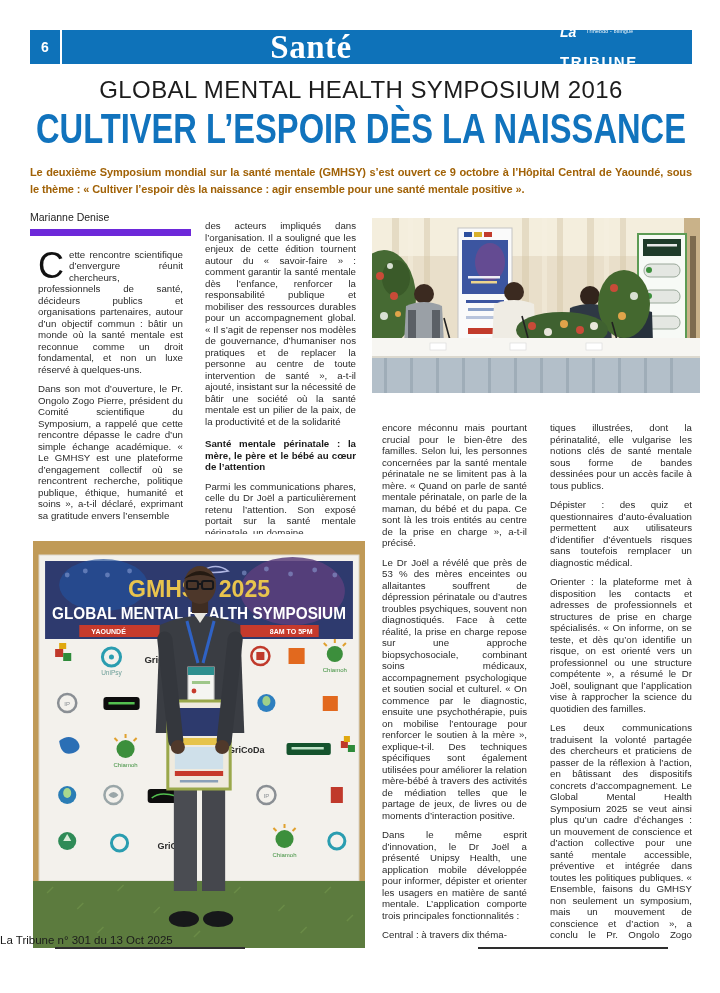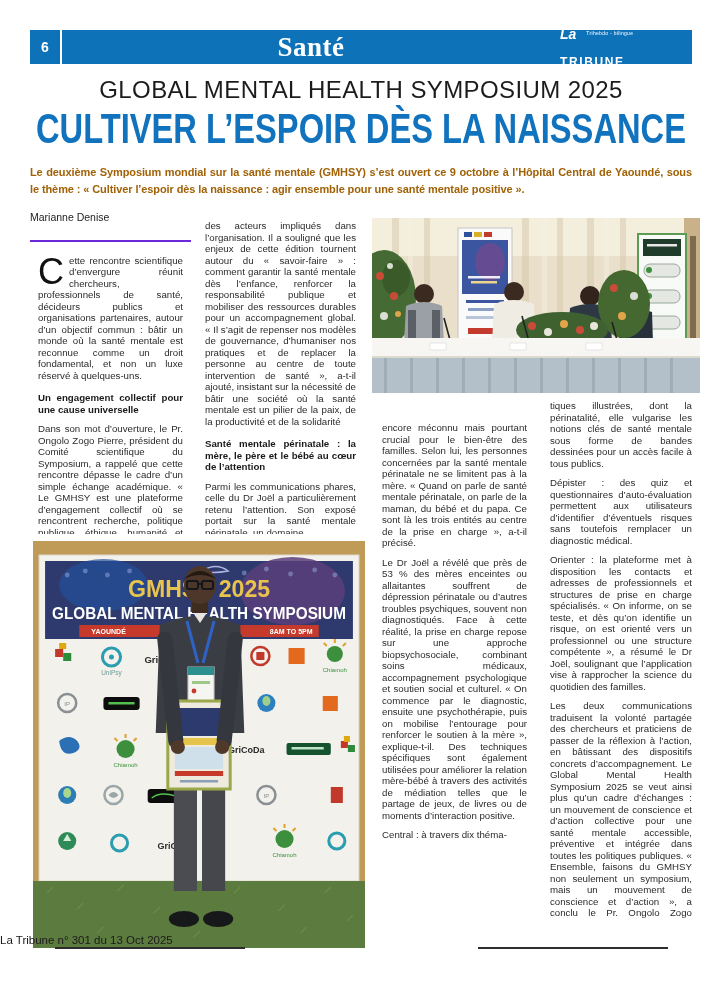--- a/index.html
+++ b/index.html
@@ -2,42 +2,42 @@
 <html><head>
 <meta charset="utf-8">
 <style>
   html,body{margin:0;padding:0;background:#ffffff;}
   body{width:720px;height:993px;position:relative;font-family:"Liberation Sans",sans-serif;color:#2d2d2d;overflow:hidden;}
 
   
   .topbar{position:absolute;left:30px;top:30px;width:662px;height:34px;background:#0e72b9;display:flex;align-items:center;}
   .pagenum{width:30px;text-align:center;color:#fff;font-weight:bold;font-size:14px;}
   .bar-divider{width:2px;height:34px;background:#ffffff;}
-  .section-title{flex:1;text-align:center;color:#ffffff;font-family:"Liberation Serif",serif;font-weight:bold;font-size:27px;letter-spacing:0.5px;}
+  .section-title{flex:1;text-align:center;color:#ffffff;font-family:"Liberation Serif",serif;font-weight:bold;font-size:33px;letter-spacing:0.5px;}
   .logo{margin-right:12px;color:#ffffff;line-height:1;text-align:left;width:120px;}
   .logo-top{display:flex;align-items:flex-start;gap:10px;}
   .logo-la{font-weight:bold;font-size:14px;font-style:italic;}
   .logo-tag{font-size:5px;margin-top:4px;letter-spacing:0.3px;}
-  .logo-main{font-weight:bold;font-size:12px;letter-spacing:1.6px;margin-top:15px;}
+  .logo-main{font-weight:bold;font-size:15px;letter-spacing:1.6px;margin-top:15px;}
 
   
   .kicker{position:absolute;left:30px;top:76px;width:662px;text-align:center;font-size:24px;color:#1c1c1c;letter-spacing:0.4px;}
   .headline-wrap{position:absolute;left:30px;top:102px;width:662px;height:52px;}
   .standfirst{position:absolute;left:30px;top:164px;width:662px;font-size:11px;font-weight:bold;color:#a16207;line-height:17px;text-align:justify;letter-spacing:-0.1px;}
 
   
   .col{position:absolute;font-size:9.7px;line-height:11.5px;text-align:justify;color:#2b2b2b;overflow:hidden;}
   .col p{margin:8px;}
   .col p.gap{margin-top:11px;}
   .subhead{font-weight:bold;color:#1a1a1a;}
   #col1{left:30px;top:212px;width:161px;height:322px;}
   #col2{left:197px;top:212px;width:167px;height:322px;}
   #col3{left:374px;top:414px;width:161px;height:527px;}
-  #col4{left:542px;top:392px;width:158px;height:527px;}
-  .byline{font-size:10.5px;color:#222;padding-bottom:16px;border-bottom:2px solid #6d28d9;margin-bottom:13px;text-align:left;}
+  #col4{left:542px;top:414px;width:158px;height:527px;}
+  .byline{font-size:10.5px;color:#222;padding-bottom:5px;border-bottom:7px solid #6d28d9;margin-bottom:13px;text-align:left;}
   .dropcap{float:left;font-size:36px;line-height:30px;padding:2px 5px 0 0;color:#111;}
 
   
   .photo{position:absolute;overflow:hidden;}
   #photo-panel{left:372px;top:218px;width:328px;height:175px;}
   #photo-portrait{left:33px;top:541px;width:332px;height:407px;}
   .photo svg{display:block;width:100%;height:100%;}
 
   
   .footer-text{position:absolute;left:0;top:934px;width:664px;text-align:left;font-size:11.5px;color:#1b1b1b;}
@@ -54,34 +54,33 @@
   <div class="section-title">Santé</div>
   <div class="logo">
     <div class="logo-top">
       <span class="logo-la">La</span>
       <span class="logo-tag">Trihebdo - bilingue</span>
     </div>
     <div class="logo-main">TRIBUNE</div>
   </div>
 </div>
 
-<div class="kicker">GLOBAL MENTAL HEALTH SYMPOSIUM 2025</div>
+<div class="kicker">GLOBAL MENTAL HEALTH SYMPOSIUM 2016</div>
 
 <div class="headline-wrap">
   <svg viewBox="0 0 662 52" width="662" height="52">
     <text x="331" y="41" text-anchor="middle" textLength="650" lengthAdjust="spacingAndGlyphs" font-family="Liberation Sans, sans-serif" font-size="43" font-weight="bold" fill="#1173bd">CULTIVER L’ESPOIR DÈS LA NAISSANCE</text>
   </svg>
 </div>
 
 <div class="standfirst">Le deuxième Symposium mondial sur la santé mentale (GMHSY) s’est ouvert ce 9 octobre à l’Hôpital Central de Yaoundé, sous le thème : « Cultiver l’espoir dès la naissance : agir ensemble pour une santé mentale positive ».</div>
 
 <div class="col" id="col1">
   <div class="byline">Marianne Denise</div>
   <p><span class="dropcap">C</span><span>ette rencontre scientifique d’envergure réunit chercheurs, professionnels de santé, décideurs publics et organisations partenaires, autour d’un objectif commun : bâtir un monde où la santé mentale est reconnue comme un droit fondamental, et non un luxe réservé à quelques-uns.</span></p>
-  <p class="gap subhead">Un engagement collectif pour une cause universelle</p>
   <p>Dans son mot d’ouverture, le Pr. Ongolo Zogo Pierre, président du Comité scientifique du Symposium, a rappelé que cette rencontre dépasse le cadre d’un simple échange académique. « Le GMHSY est une plateforme d’engagement collectif où se rencontrent recherche, politique publique, éthique, humanité et soins », a-t-il déclaré, exprimant sa gratitude envers l’ensemble</p>
 </div>
 
 <div class="col" id="col2">
   <p>des acteurs impliqués dans l’organisation. Il a souligné que les enjeux de cette édition tournent autour du « savoir-faire » : comment garantir la santé mentale dès l’enfance, renforcer la responsabilité publique et mobiliser des ressources durables pour un accompagnement global. « Il s’agit de repenser nos modèles de gouvernance, d’humaniser nos pratiques et de replacer la personne au centre de toute intervention de santé », a-t-il ajouté, insistant sur la nécessité de bâtir une société où la santé mentale est un pilier de la paix, de la productivité et de la solidarité</p>
   <p class="gap subhead">Santé mentale périnatale : la mère, le père et le bébé au cœur de l’attention</p>
   <p>Parmi les communications phares, celle du Dr Joël a particulièrement retenu l’attention. Son exposé portait sur la santé mentale périnatale, un domaine</p>
 </div>
 
 <div class="photo" id="photo-panel">
@@ -196,20 +195,21 @@
         <rect x="246" y="140" width="3" height="35" fill="#93a2ad"></rect>
       <rect x="272" y="140" width="3" height="35" fill="#93a2ad"></rect>
         <rect x="298" y="140" width="3" height="35" fill="#93a2ad"></rect>
     </g>
   </svg>
 </div>
 
 <div class="col" id="col3">
   <p>encore méconnu mais pourtant crucial pour le bien-être des familles. Selon lui, les personnes concernées par la santé mentale périnatale ne se limitent pas à la mère. « Quand on parle de santé mentale périnatale, on parle de la maman, du bébé et du papa. Ce sont là les trois entités au centre de la prise en charge », a-t-il précisé.</p>
   <p>Le Dr Joël a révélé que près de 53 % des mères enceintes ou allaitantes souffrent de dépression périnatale ou d’autres troubles psychiques, souvent non diagnostiqués. Face à cette réalité, la prise en charge repose sur une approche biopsychosociale, combinant soins médicaux, accompagnement psychologique et soutien social et culturel. « On commence par le diagnostic, ensuite une psychothérapie, puis on mobilise l’entourage pour renforcer le soutien à la mère », explique-t-il. Des techniques spécifiques sont également utilisées pour améliorer la relation mère-bébé à travers des activités de médiation telles que le partage de jeux, de livres ou de moments d’interaction positive.</p>
+  <p>Dans le même esprit d’innovation, le Dr Joël a présenté Unipsy Health, une application mobile développée pour informer, dépister et orienter les usagers en matière de santé mentale. L’application comporte trois principales fonctionnalités :</p>
   <p>Central : à travers dix théma-</p>
 </div>
 
 <div class="col" id="col4">
   <p>tiques illustrées, dont la périnatalité, elle vulgarise les notions clés de santé mentale sous forme de bandes dessinées pour un accès facile à tous publics.</p>
   <p>Dépister : des quiz et questionnaires d’auto-évaluation permettent aux utilisateurs d’identifier d’éventuels risques sans toutefois remplacer un diagnostic médical.</p>
   <p>Orienter : la plateforme met à disposition les contacts et adresses de professionnels et structures de prise en charge spécialisés. « On informe, on se teste, et dès qu’on identifie un risque, on est orienté vers un professionnel ou une structure compétente », a résumé le Dr Joël, soulignant que l’application vise à rapprocher la science du quotidien des familles.</p>
   <p>Les deux communications traduisent la volonté partagée des chercheurs et praticiens de passer de la réflexion à l’action, en bâtissant des dispositifs concrets d’accompagnement. Le Global Mental Health Symposium 2025 se veut ainsi plus qu’un cadre d’échanges : un mouvement de conscience et d’action collective pour une santé mentale accessible, préventive et intégrée dans toutes les politiques publiques. « Ensemble, faisons du GMHSY non seulement un symposium, mais un mouvement de conscience et d’action », a conclu le Pr. Ongolo Zogo Pierre, avec l’espoir qu’un Cameroun prospère et uni puisse naître d’un engagement partagé pour le bien-être psychologique de tous.</p>
 </div>
 

